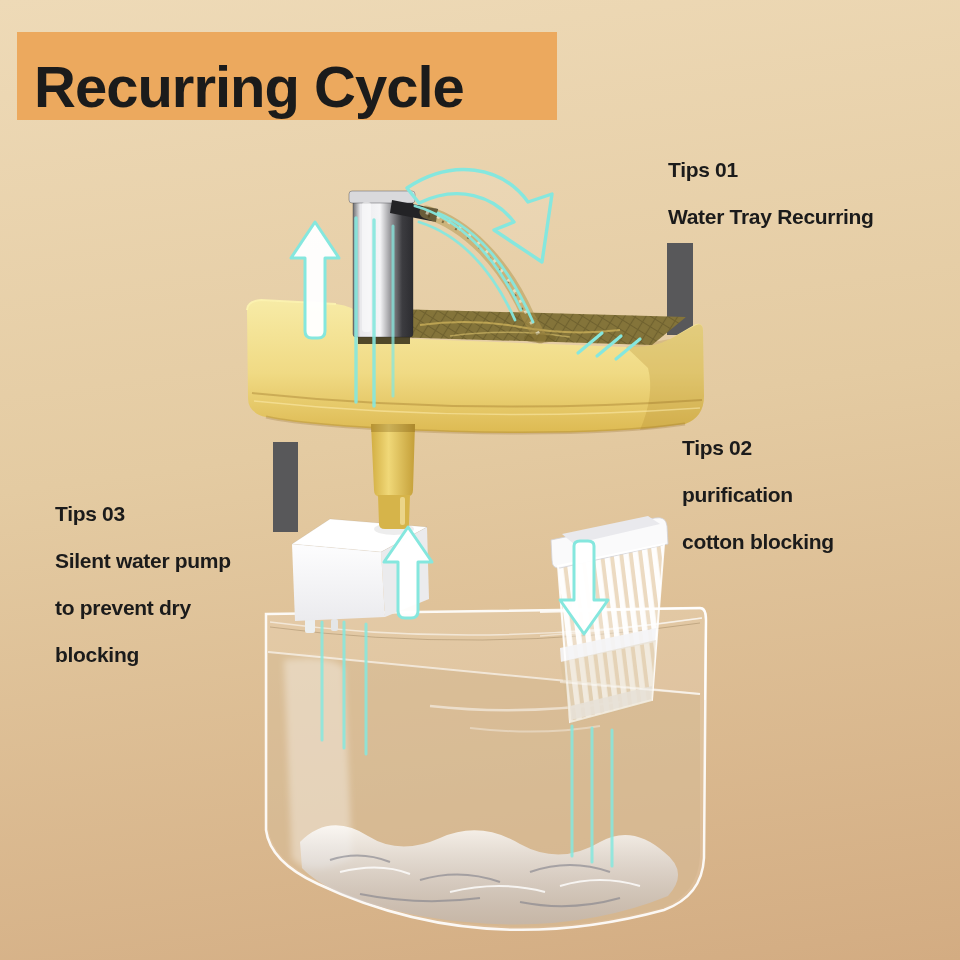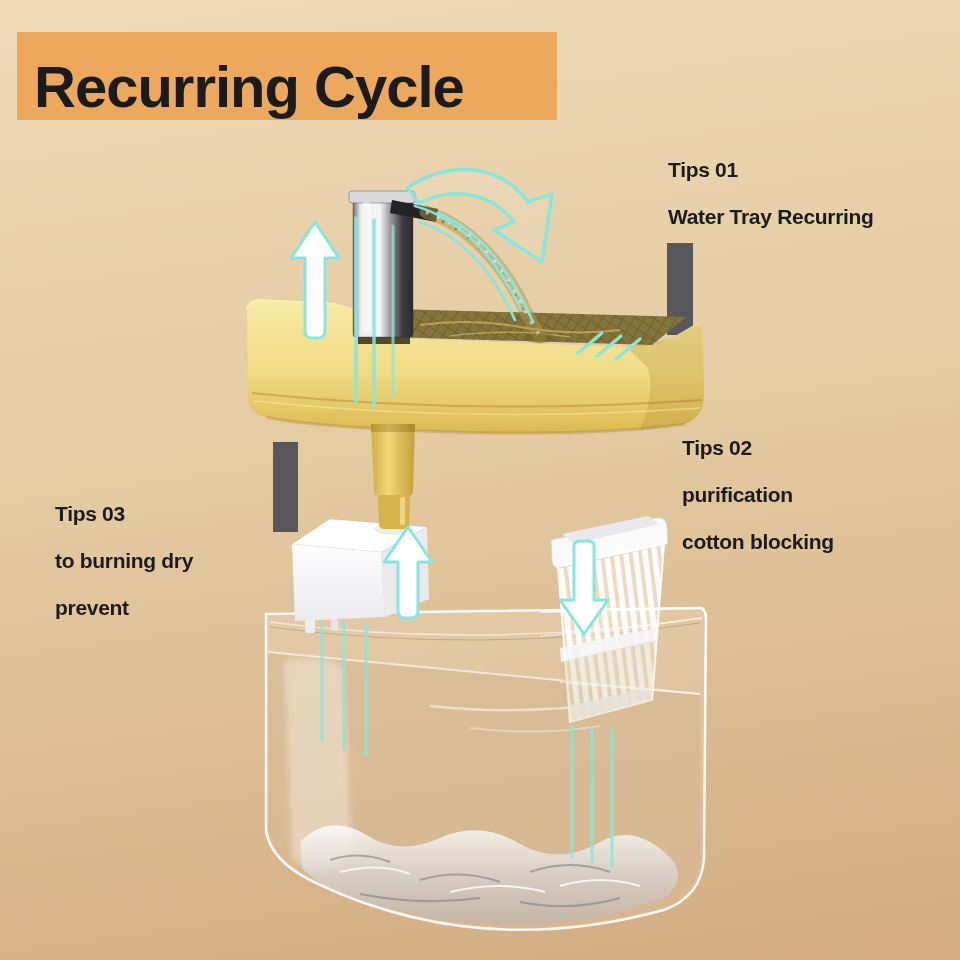--- a/index.html
+++ b/index.html
@@ -205,17 +205,18 @@
   </div>
 
   <div class="tip tip2">
     <div>Tips 02</div>
     <div>purification</div>
     <div>cotton blocking</div>
   </div>
 
   <div class="tip tip3">
     <div>Tips 03</div>
-    <div>to burning dry</div>
-    <div>prevent</div>
+    <div>Silent water pump</div>
+    <div>to prevent dry</div>
+    <div>blocking</div>
   </div>
 
 </div>
 
 </body></html>

